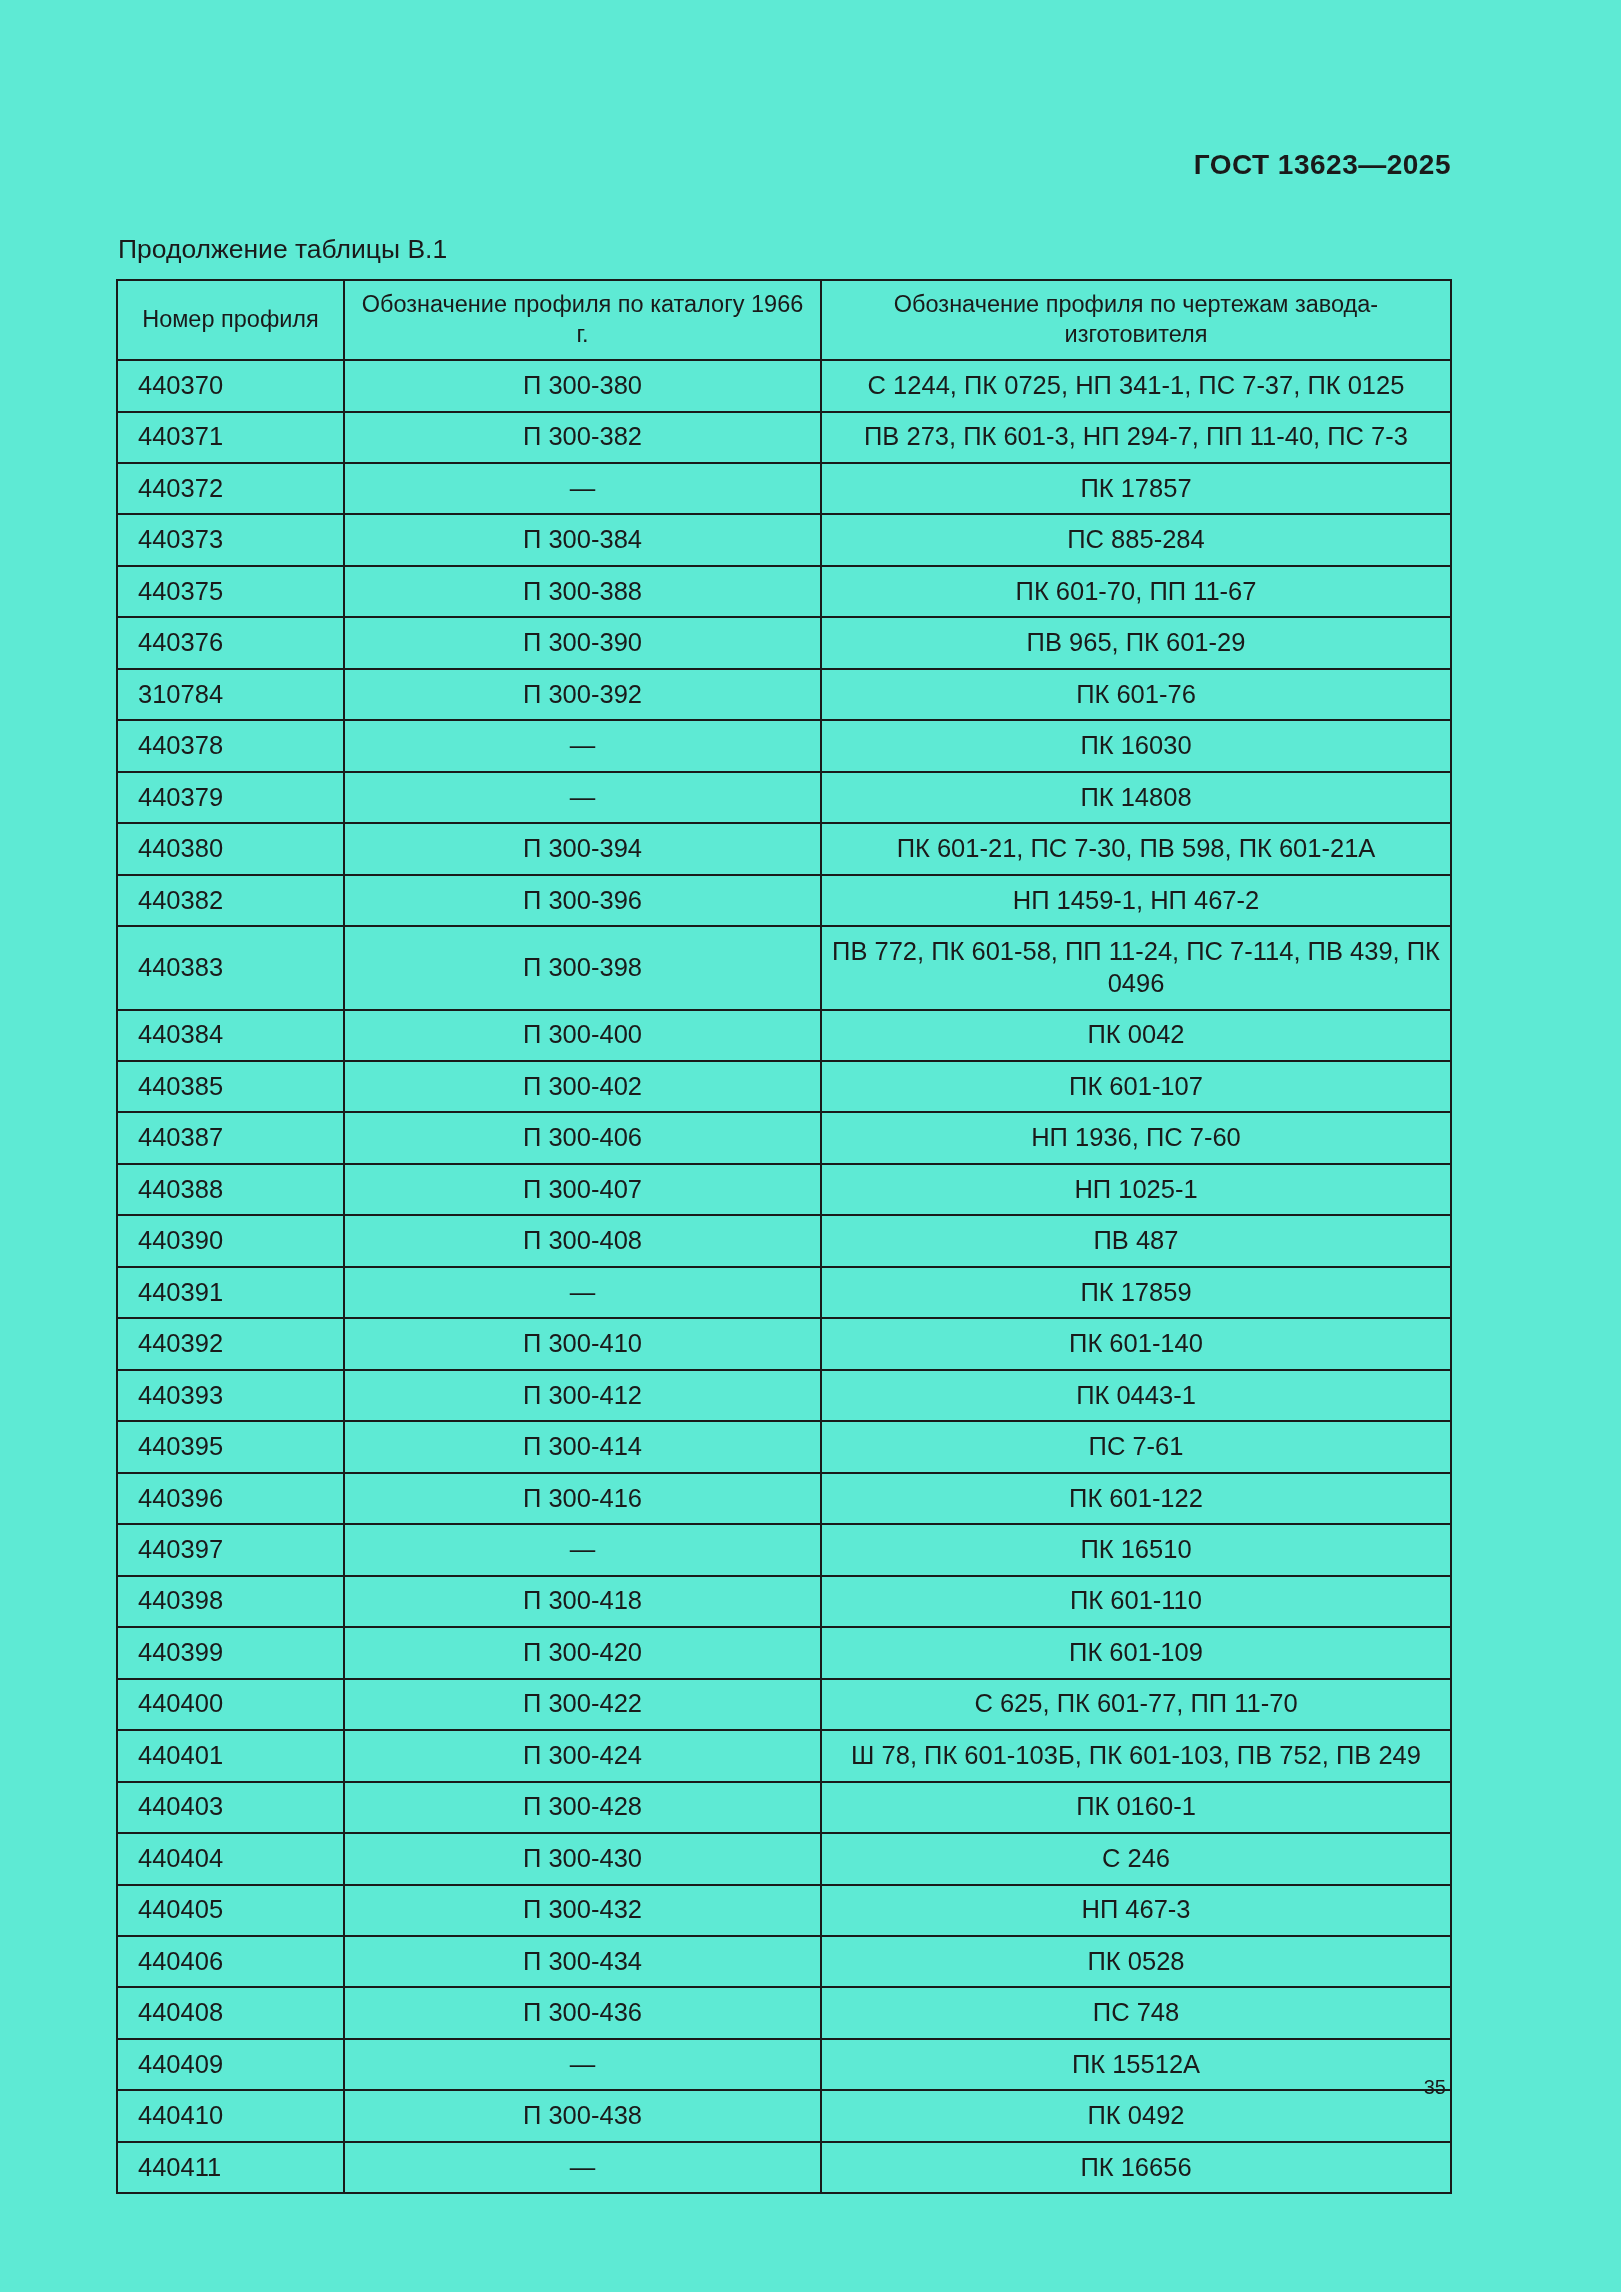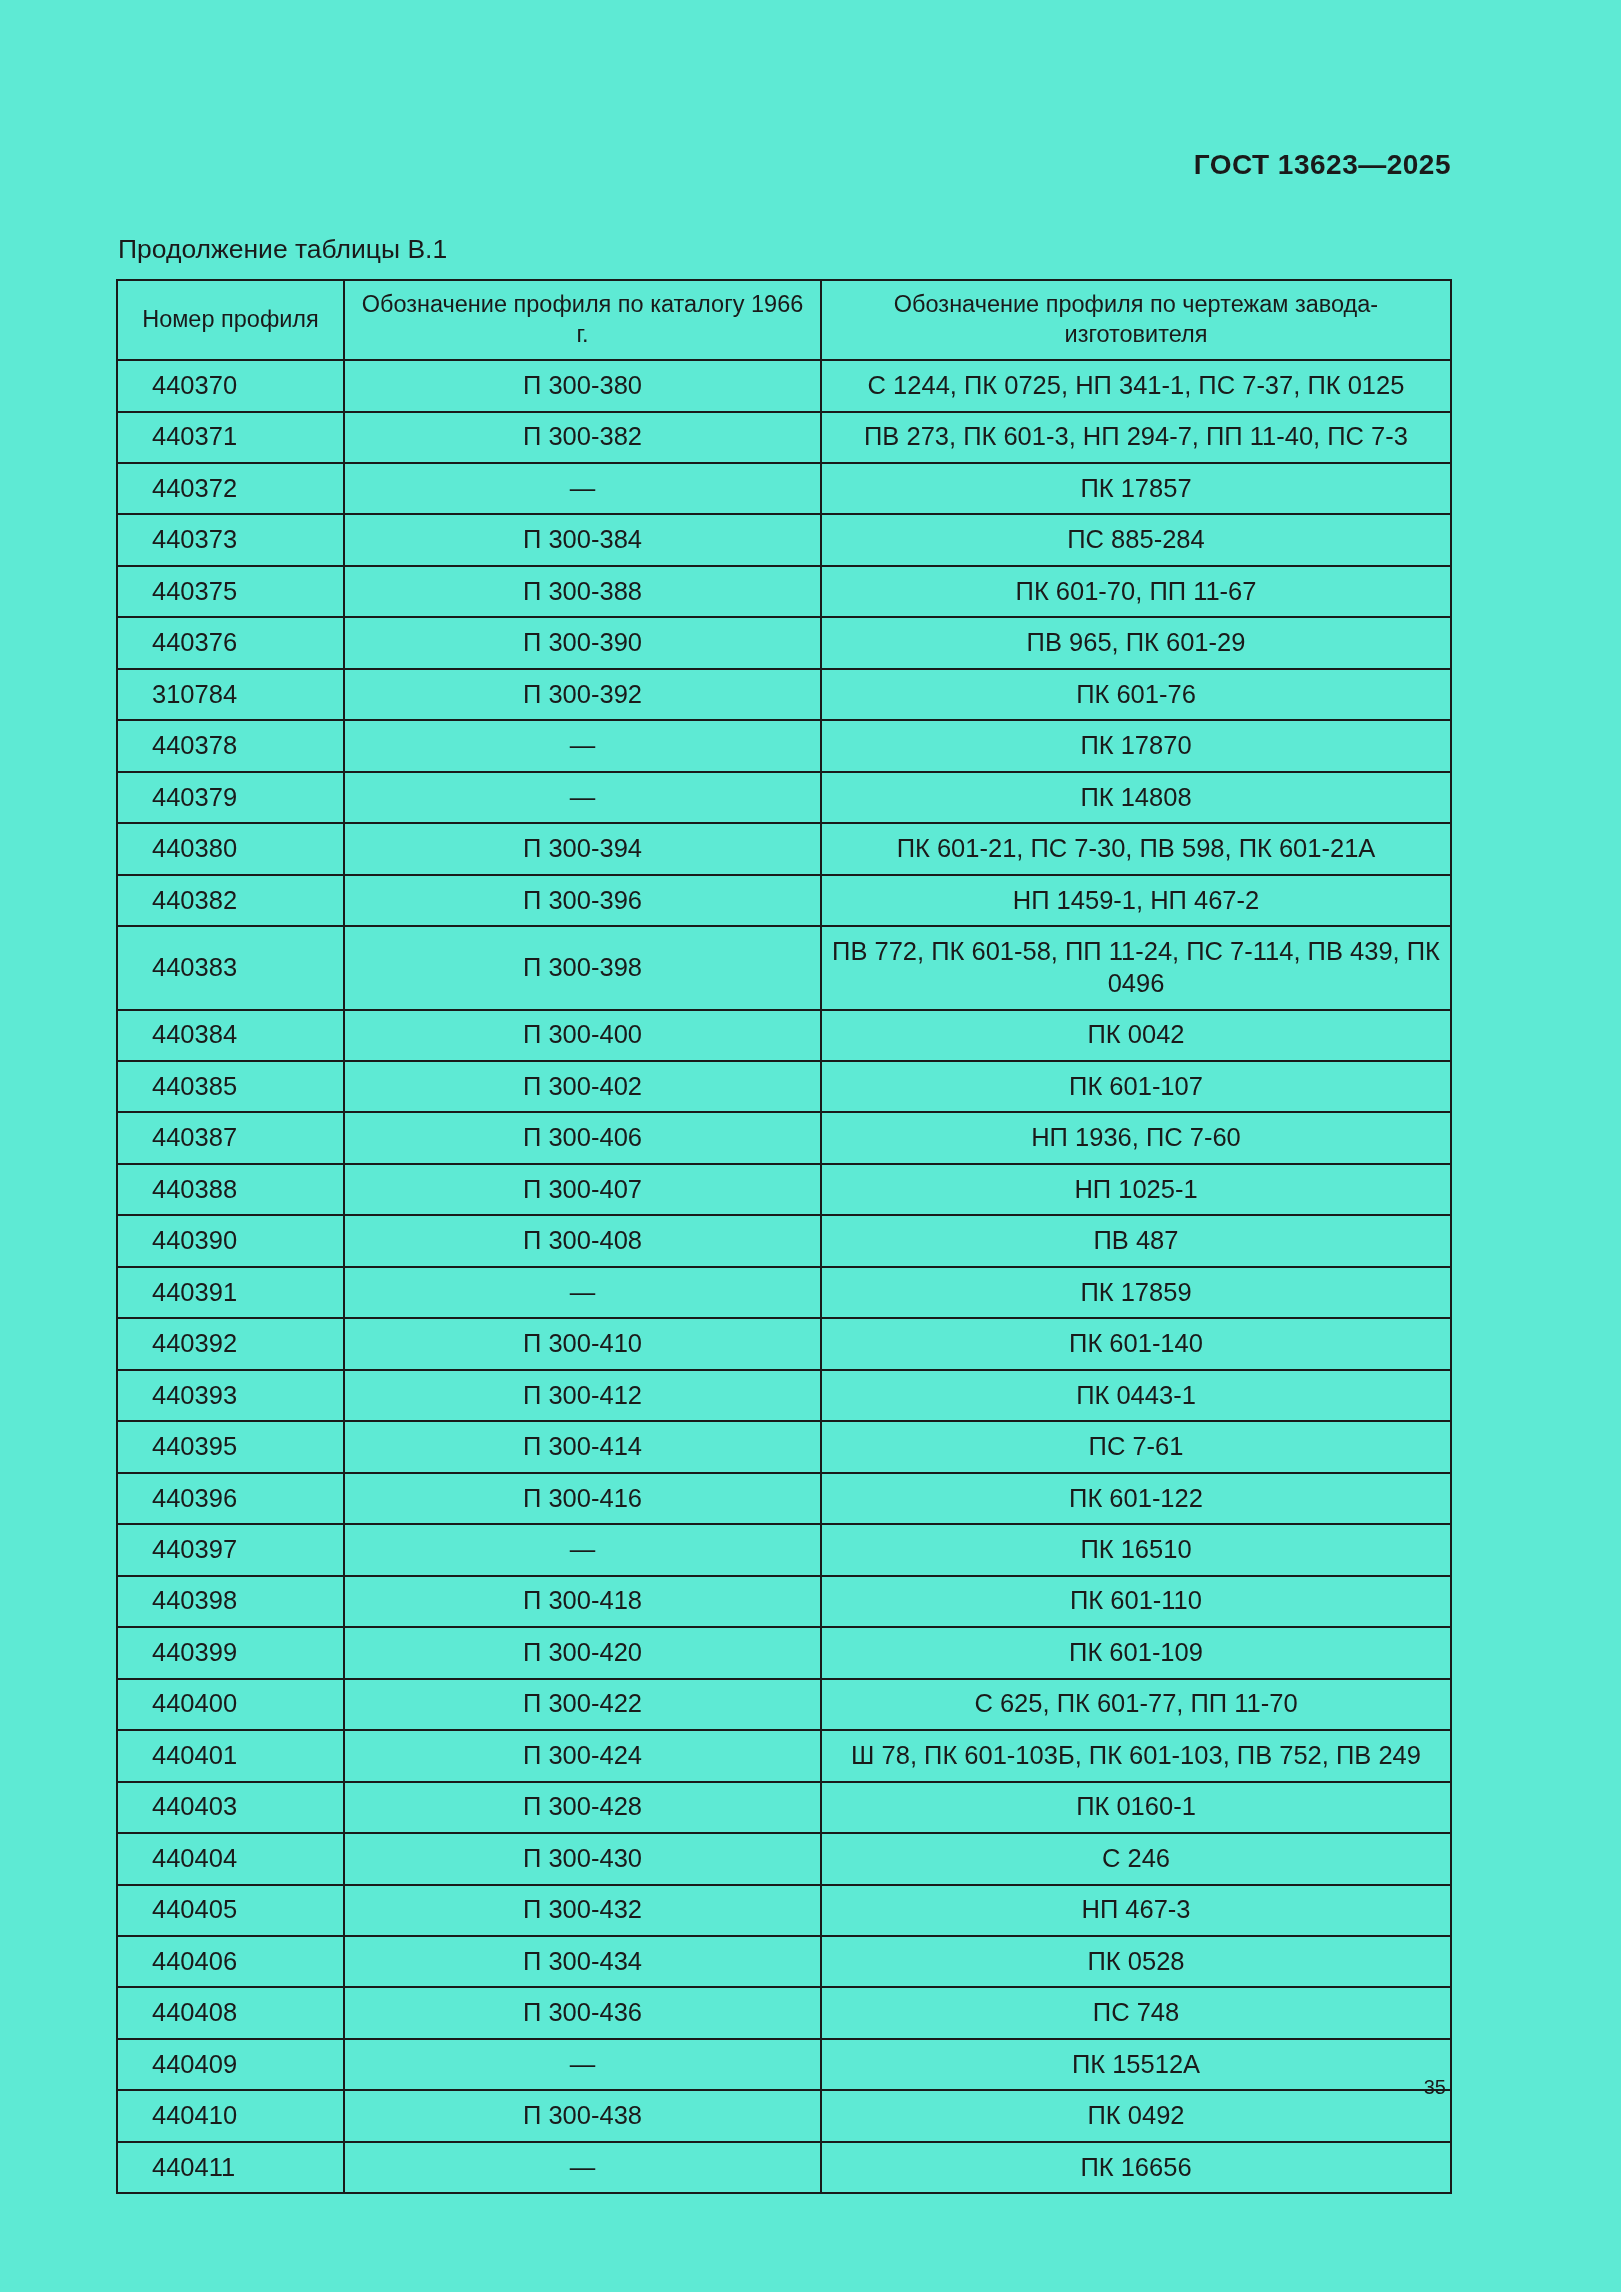--- a/index.html
+++ b/index.html
@@ -55,21 +55,21 @@
     padding: 9.8px 7.8px;
     text-align: center;
   }
   table.profile-table td {
     font-size: 25.5px;
     padding: 8.8px 9.8px;
     text-align: center;
   }
   table.profile-table td.num-cell {
     text-align: left;
-    padding-left: 34px;
+    padding-left: 20px;
   }
   .page-number {
     position: absolute;
     top: 2076px;
     right: 175px;
     font-size: 20px;
   }
 </style>
 </head>
 <body>
@@ -126,21 +126,21 @@
     <td>ПВ 965, ПК 601-29</td>
   </tr>
           <tr>
     <td class="num-cell">310784</td>
     <td>П 300-392</td>
     <td>ПК 601-76</td>
   </tr>
           <tr>
     <td class="num-cell">440378</td>
     <td>—</td>
-    <td>ПК 17870</td>
+    <td>ПК 16030</td>
   </tr>
           <tr>
     <td class="num-cell">440379</td>
     <td>—</td>
     <td>ПК 14808</td>
   </tr>
           <tr>
     <td class="num-cell">440380</td>
     <td>П 300-394</td>
     <td>ПК 601-21, ПС 7-30, ПВ 598, ПК 601-21А</td>

